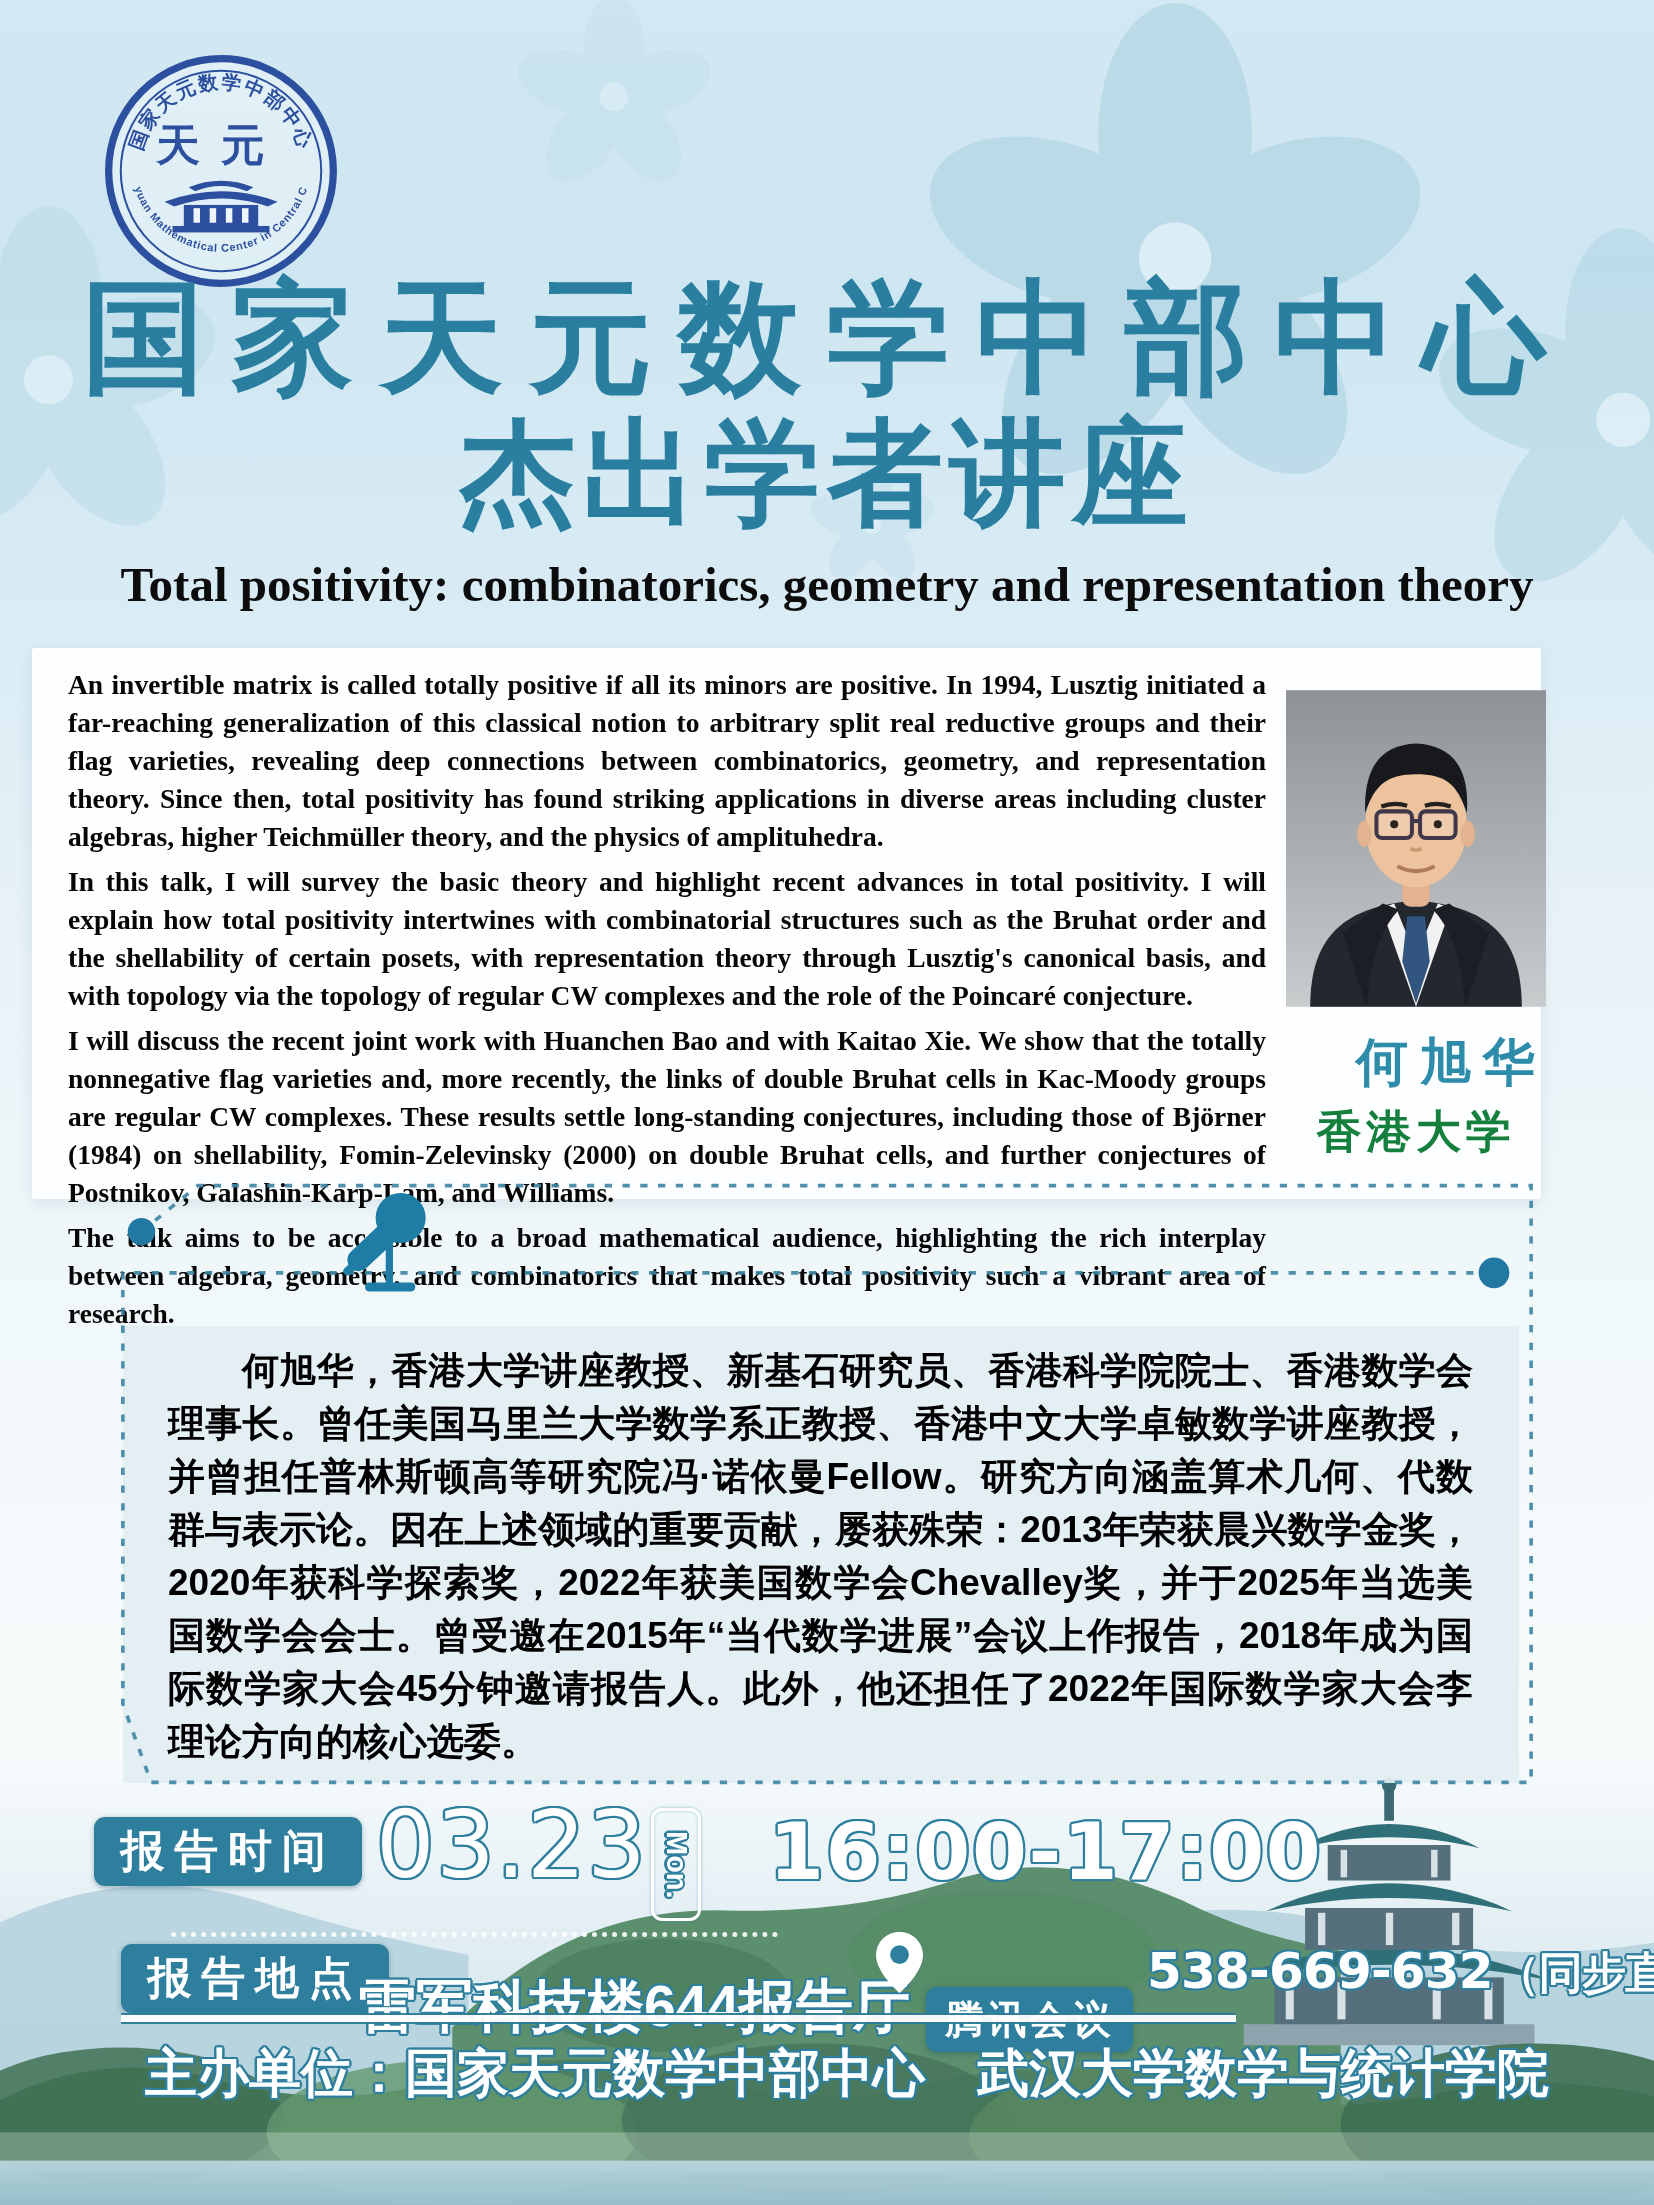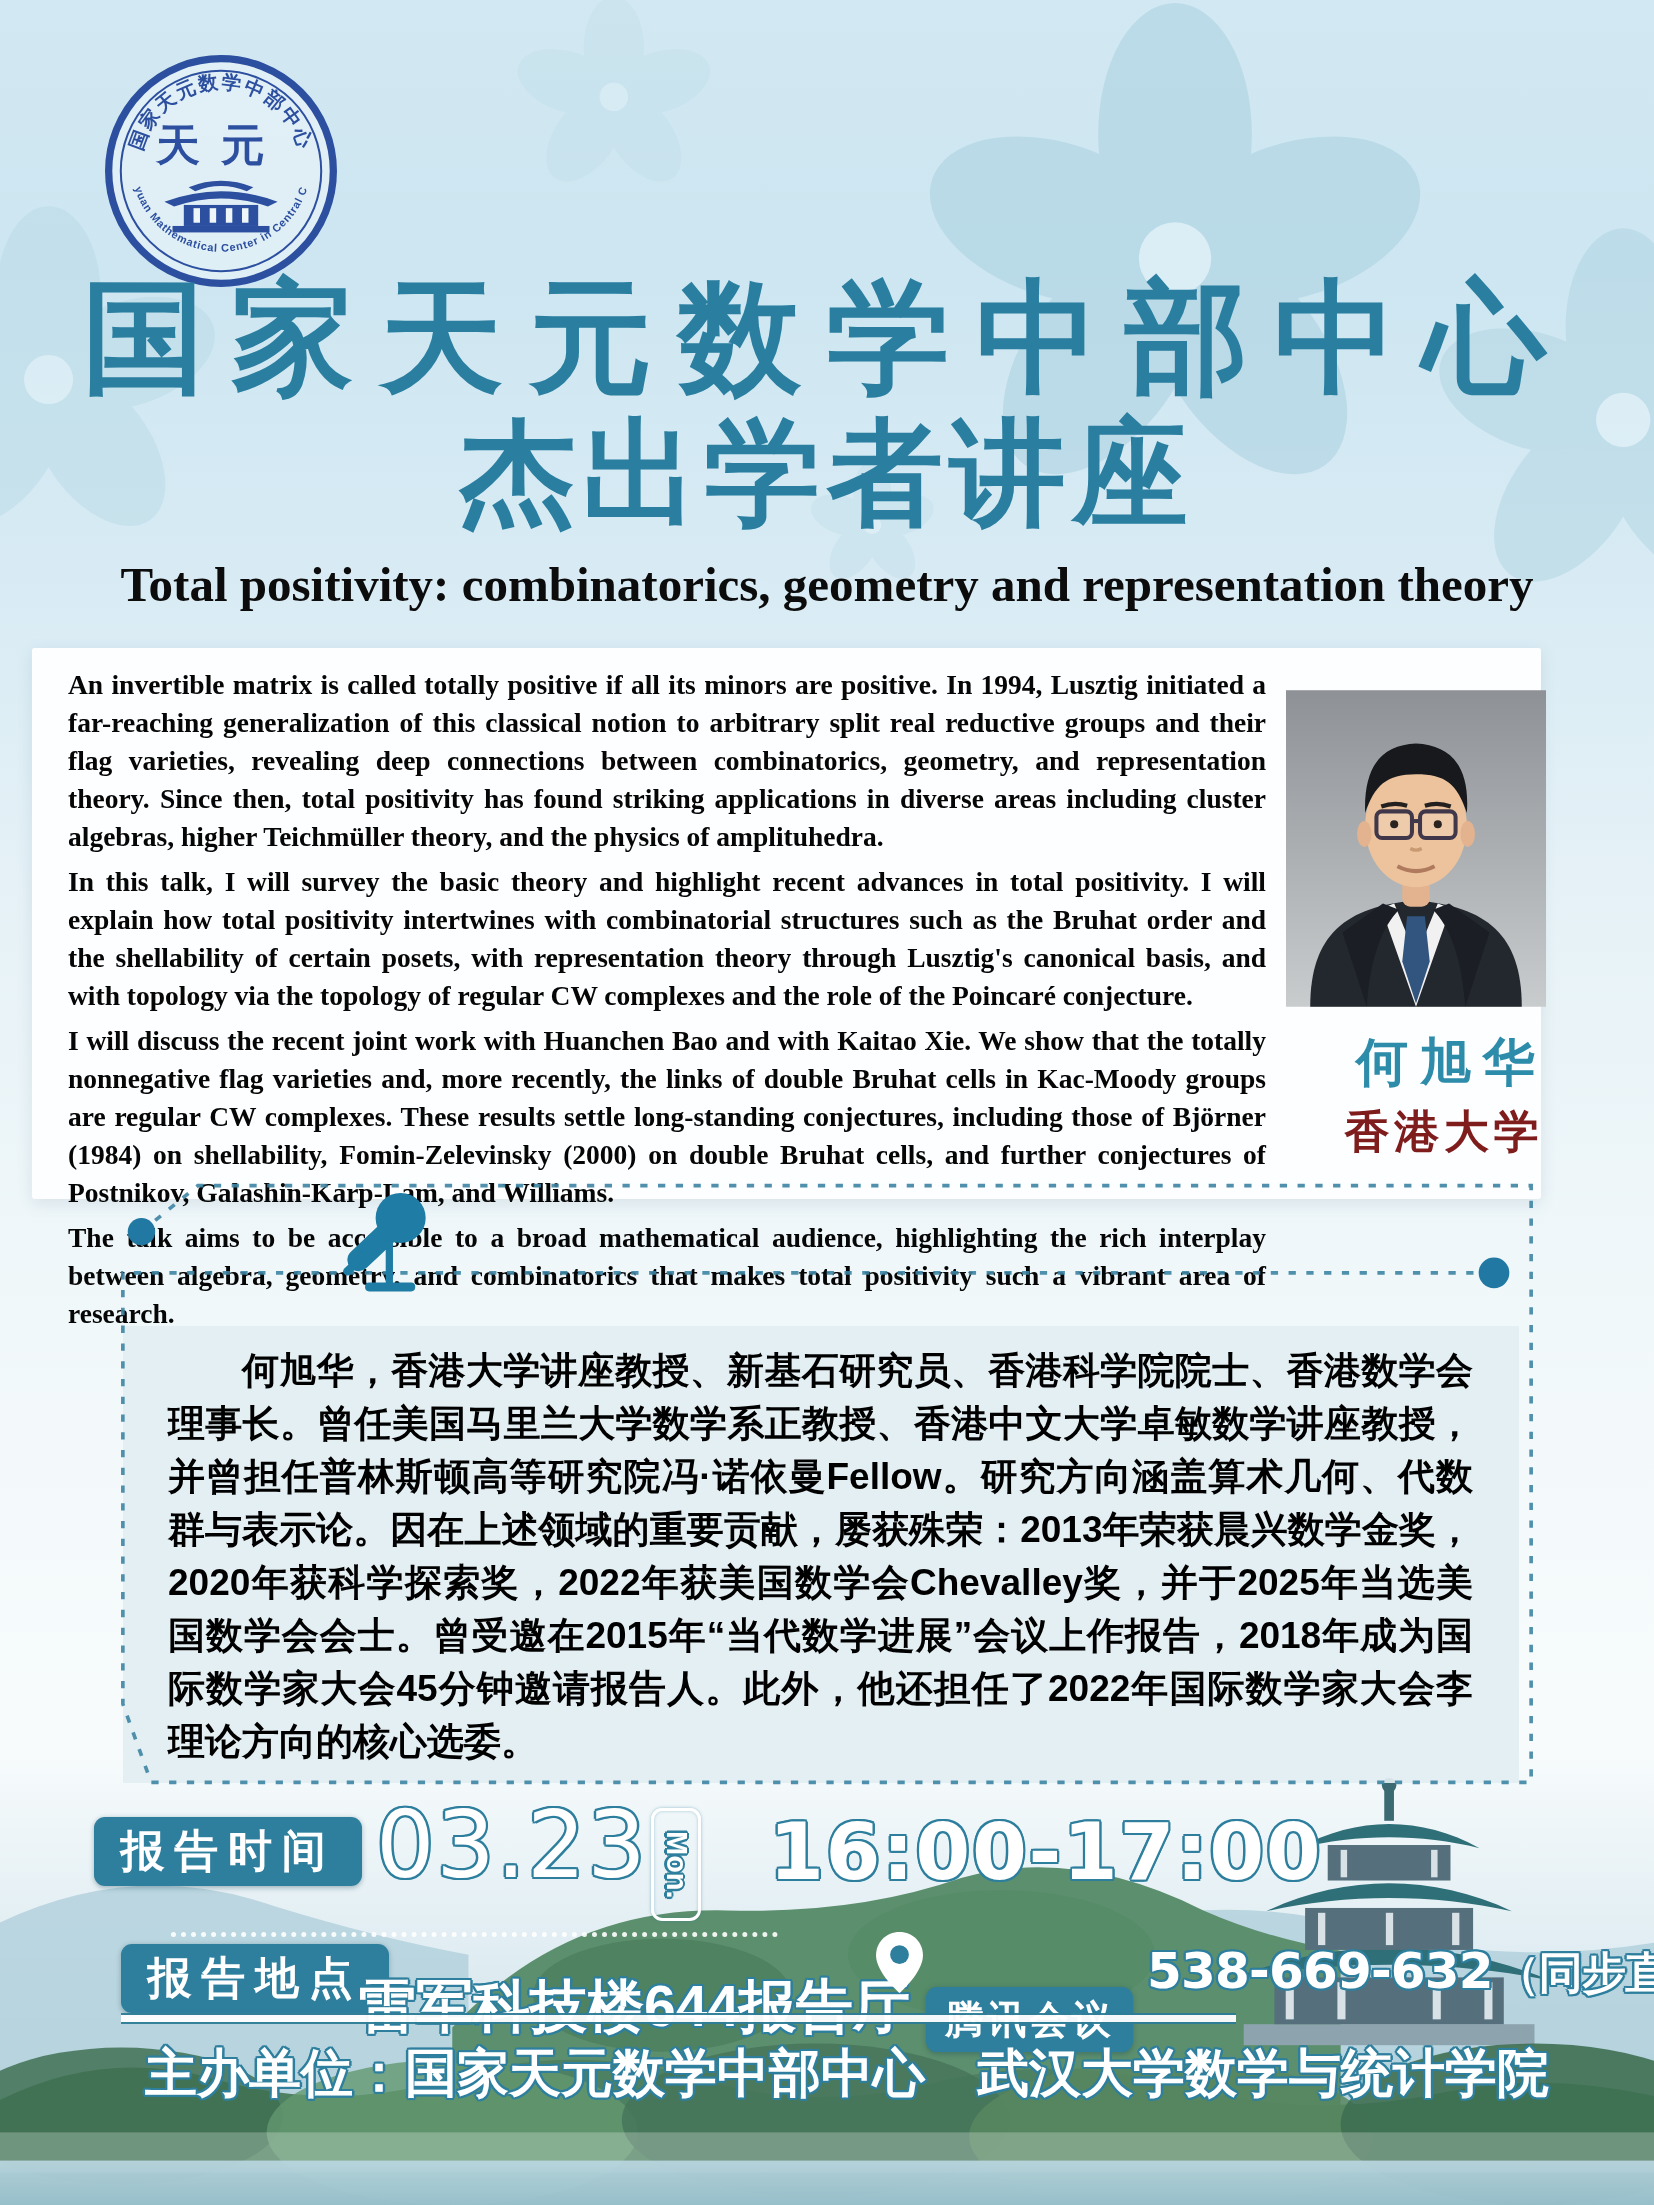--- a/index.html
+++ b/index.html
@@ -22,22 +22,22 @@
   
   #abstract-box{left:32px;top:648px;width:1509px;height:551px;background:#fdfeff;
                 box-shadow:0 4.8px 16px rgba(60,100,120,.12);z-index:2;border-radius:2.4px;}
   #abstract-text{position:absolute;left:29px;top:11.3px;width:1212px;
                  font-family:"Liberation Serif",serif;font-weight:700;font-size:27.5px;
                  line-height:38px;color:#060606;text-align:justify;}
   #abstract-text p{margin:7px;}
   #speaker-photo{position:absolute;left:1254px;top:42px;width:260px;height:317px;}
   #speaker-name{position:absolute;left:1254px;top:380px;width:260px;text-align:right;
                 color:#2e8cab;font-size:52px;font-weight:800;letter-spacing:11.3px;}
-  #speaker-affil{position:absolute;left:1282px;top:454px;width:260px;text-align:center;
-                color:#7f1d1d;font-size:45px;font-weight:800;letter-spacing:4.8px;}
+  #speaker-affil{position:absolute;left:1254px;top:454px;width:260px;text-align:center;
+                color:#15803d;font-size:45px;font-weight:800;letter-spacing:4.8px;}
   
   #dashed-frame{left:0;top:1163px;width:1654px;height:646px;z-index:4;pointer-events:none;}
   
   #bio-box{left:123px;top:1326px;width:1396px;height:457px;background:rgba(226,238,242,.92);
            z-index:3;}
   #bio-text{position:absolute;left:45px;top:18px;width:1305px;font-size:37px;line-height:53px;
             font-weight:700;color:#000;text-align:justify;text-indent:2em;
             font-family:"Liberation Sans",sans-serif;}
   
   #landscape{left:0;top:1753px;width:1654px;height:452px;z-index:1;}

